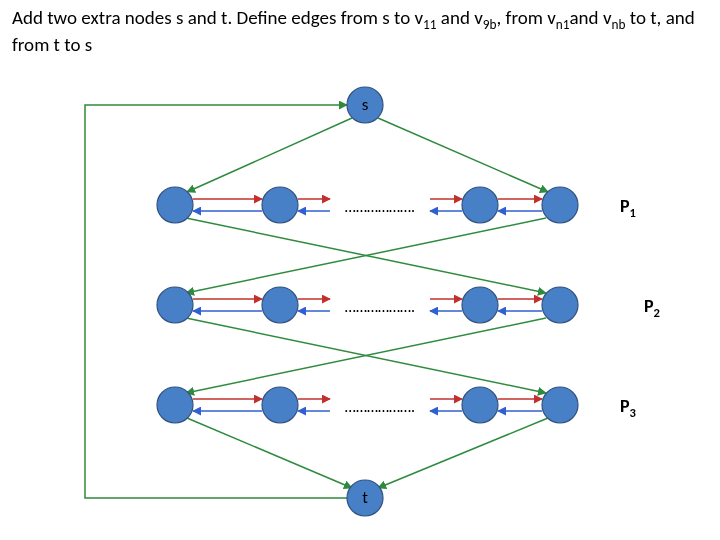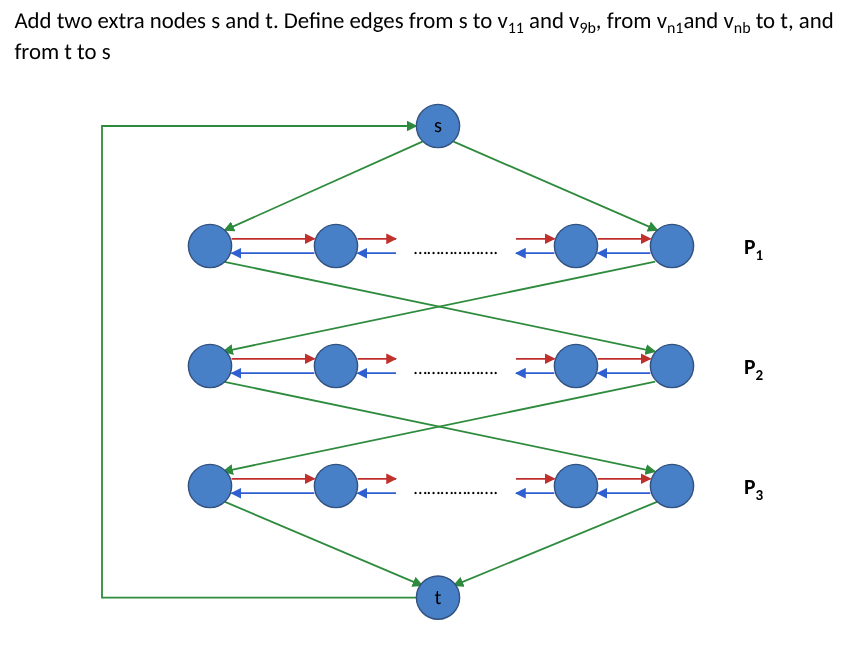--- a/index.html
+++ b/index.html
@@ -48,21 +48,21 @@
     font-size: 16px;
     text-anchor: middle;
   }
 </style>
 </head>
 <body>
 
 <div class="title">Add two extra nodes s and t. Define edges from s to v<sub>11</sub> and v<sub>9b</sub>, from v<sub>n1</sub>and v<sub>nb</sub> to t, and from t to s</div>
 
 <div class="row-label" style="left:620px; top:195px;">P<sub>1</sub></div>
-<div class="row-label" style="left:620px; top:295px;">P<sub>2</sub></div>
+<div class="row-label" style="left:644px; top:295px;">P<sub>2</sub></div>
 <div class="row-label" style="left:620px; top:395px;text-align:center;">P<sub>3</sub></div>
 
 <svg width="720" height="540" style="position:absolute; left:0; top:0;">
   <defs>
     <marker id="arr-green" viewBox="0 0 10 10" refX="9" refY="5" markerWidth="6" markerHeight="6" orient="auto-start-reverse">
       <path d="M 0 0 L 10 5 L 0 10 z" fill="#2e8b3d"></path>
     </marker>
     <marker id="arr-red" viewBox="0 0 10 10" refX="9" refY="5" markerWidth="6" markerHeight="6" orient="auto-start-reverse">
       <path d="M 0 0 L 10 5 L 0 10 z" fill="#c0302c"></path>
     </marker>

